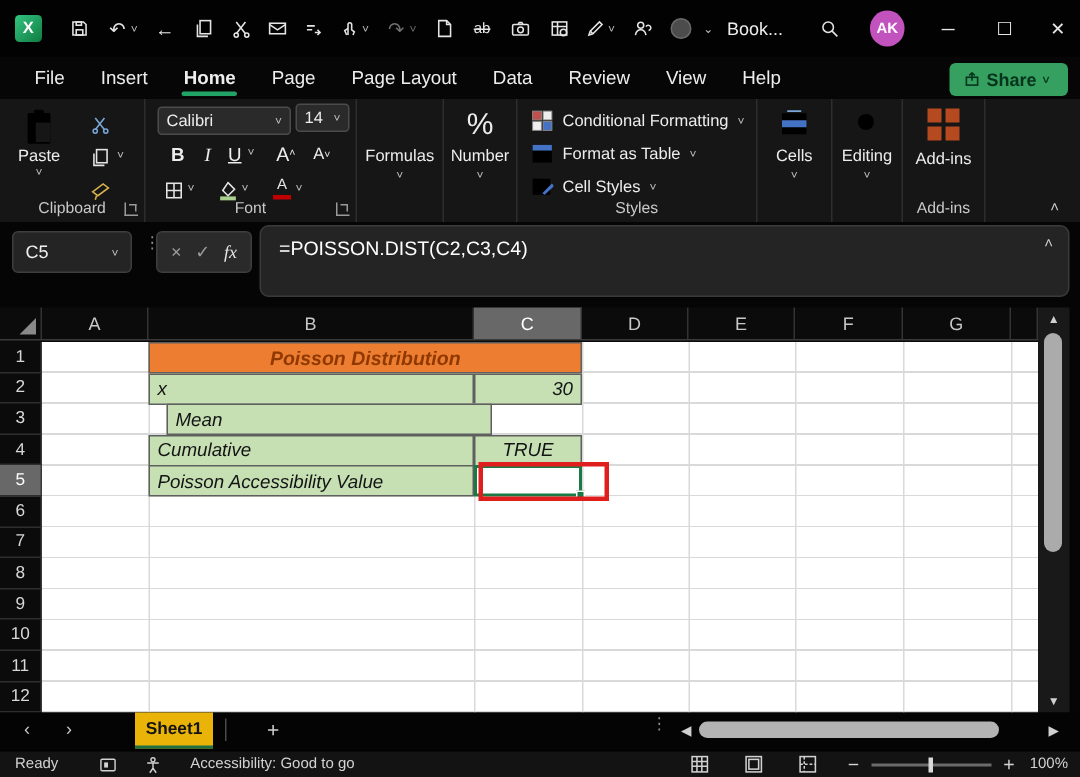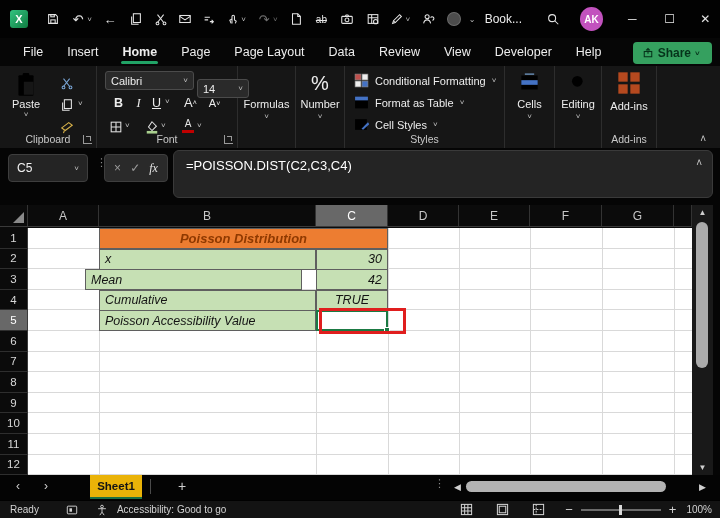--- a/index.html
+++ b/index.html
@@ -208,21 +208,20 @@
 
   <div id="tabrow" class="abs">
     <div class="rtab">File</div>
     <div class="rtab">Insert</div>
     <div class="rtab active">Home</div>
     <div class="rtab">Page</div>
     <div class="rtab">Page Layout</div>
     <div class="rtab">Data</div>
     <div class="rtab">Review</div>
     <div class="rtab">View</div>
-    <div class="rtab">Developer</div>
     <div class="rtab">Help</div>
   </div>
   <div id="share-btn">
     <svg viewBox="0 0 16 16">
         <rect x="3" y="6" width="10" height="7"></rect>
         <path d="M8 9V2M5.5 4.5 8 2l2.5 2.5"></path>
       </svg>
     <span>Share</span>
     <span class="chev">˅</span>
   </div>
@@ -261,21 +260,21 @@
       </div>
       <div class="glabel">Clipboard</div>
       <div class="launcher"></div>
     </div>
 
     <div class="rgroup" style="width:141px">
       <div class="ddbox abs" style="left:8px;top:5px;width:89px">
         <span>Calibri</span>
           <span class="smallchev">˅</span>
       </div>
-      <div class="ddbox abs" style="left:100px;top:13px;width:52px">
+      <div class="ddbox abs" style="left:100px;top:3px;width:36px">
         <span>14</span>
           <span class="smallchev">˅</span>
       </div>
       <div class="fmtbtn abs" style="left:12px;top:28px;font-weight:bold">B</div>
       <div class="fmtbtn abs" style="left:32px;top:28px;font-style:italic;font-family:'Liberation Serif',serif">I</div>
       <div class="fmtbtn abs" style="left:50px;top:28px;text-decoration:underline">U</div>
       <div class="smallchev abs" style="left:68px;top:31px">˅</div>
       <div class="fmtbtn abs" style="left:84px;top:27px;font-size:13px">
           <span>A</span>
           <span style="font-size:7px;vertical-align:top">˄</span>
@@ -443,22 +442,21 @@
       <div class="vline" style="left:431px"></div>
       <div class="vline" style="left:502px"></div>
       <div class="vline" style="left:574px"></div>
       <div class="vline" style="left:646px"></div>
 
       <div class="tcell orange" style="left:71px;top:0;width:289px;height:21px">Poisson Distribution</div>
 
       <div class="tcell green lab" style="left:71px;top:20.6px;width:217px;height:21px">x</div>
       <div class="tcell green val" style="left:288px;top:20.6px;width:72px;height:21px">30</div>
 
-      <div class="tcell green lab" style="left:57px;top:41.2px;width:217px;height:21px">Mean</div>
-      <div class="tcell green val" style="left:288px;top:41.2px;width:72px;height:21px">42</div>
+      <div class="tcell green lab" style="left:83px;top:41.2px;width:217px;height:21px">Mean</div>
 
       <div class="tcell green ctr" style="left:288px;top:61.8px;width:72px;height:21px">TRUE</div>
       <div class="tcell green lab" style="left:71px;top:61.8px;width:217px;height:21px">Cumulative</div>
 
       <div class="tcell green lab" style="left:71px;top:82.4px;width:217px;height:21px">Poisson Accessibility Value</div>
 
       <div class="abs" id="c5sel" style="left:288px;top:82.4px;width:72px;height:21px"></div>
       <div class="abs" id="fillhandle" style="left:356px;top:99px"></div>
       <div class="abs" id="redbox" style="left:291px;top:80px;width:87px;height:26px"></div>
     </div>
@@ -491,21 +489,21 @@
           <rect x="1.5" y="2.5" width="11" height="9" rx="1"></rect>
           <rect x="4" y="5" width="3" height="4" fill="#d2d2d2" stroke="none"></rect>
         </svg>
     </span>
     <span class="viewicon" style="margin-left:8px">
       <svg viewBox="0 0 14 14" width="12" height="12">
           <circle cx="7" cy="3" r="1.6"></circle>
           <path d="M2.5 5.5h9M7 5.5v4M7 9.5 4.5 13M7 9.5 9.5 13"></path>
         </svg>
     </span>
-    <span style="margin-left:4px">Accessibility: Good to go</span>
+    <span style="margin-left:14px">Accessibility: Good to go</span>
 
     <span class="viewicon" style="margin-left:auto">
       <svg viewBox="0 0 14 14" width="13" height="13">
           <rect x="1.5" y="1.5" width="11" height="11"></rect>
           <path d="M1.5 5h11M1.5 8.5h11M5 1.5v11M8.5 1.5v11"></path>
         </svg>
     </span>
     <span class="viewicon" style="margin-left:14px">
       <svg viewBox="0 0 14 14" width="13" height="13">
           <rect x="1.5" y="1.5" width="11" height="11"></rect>

